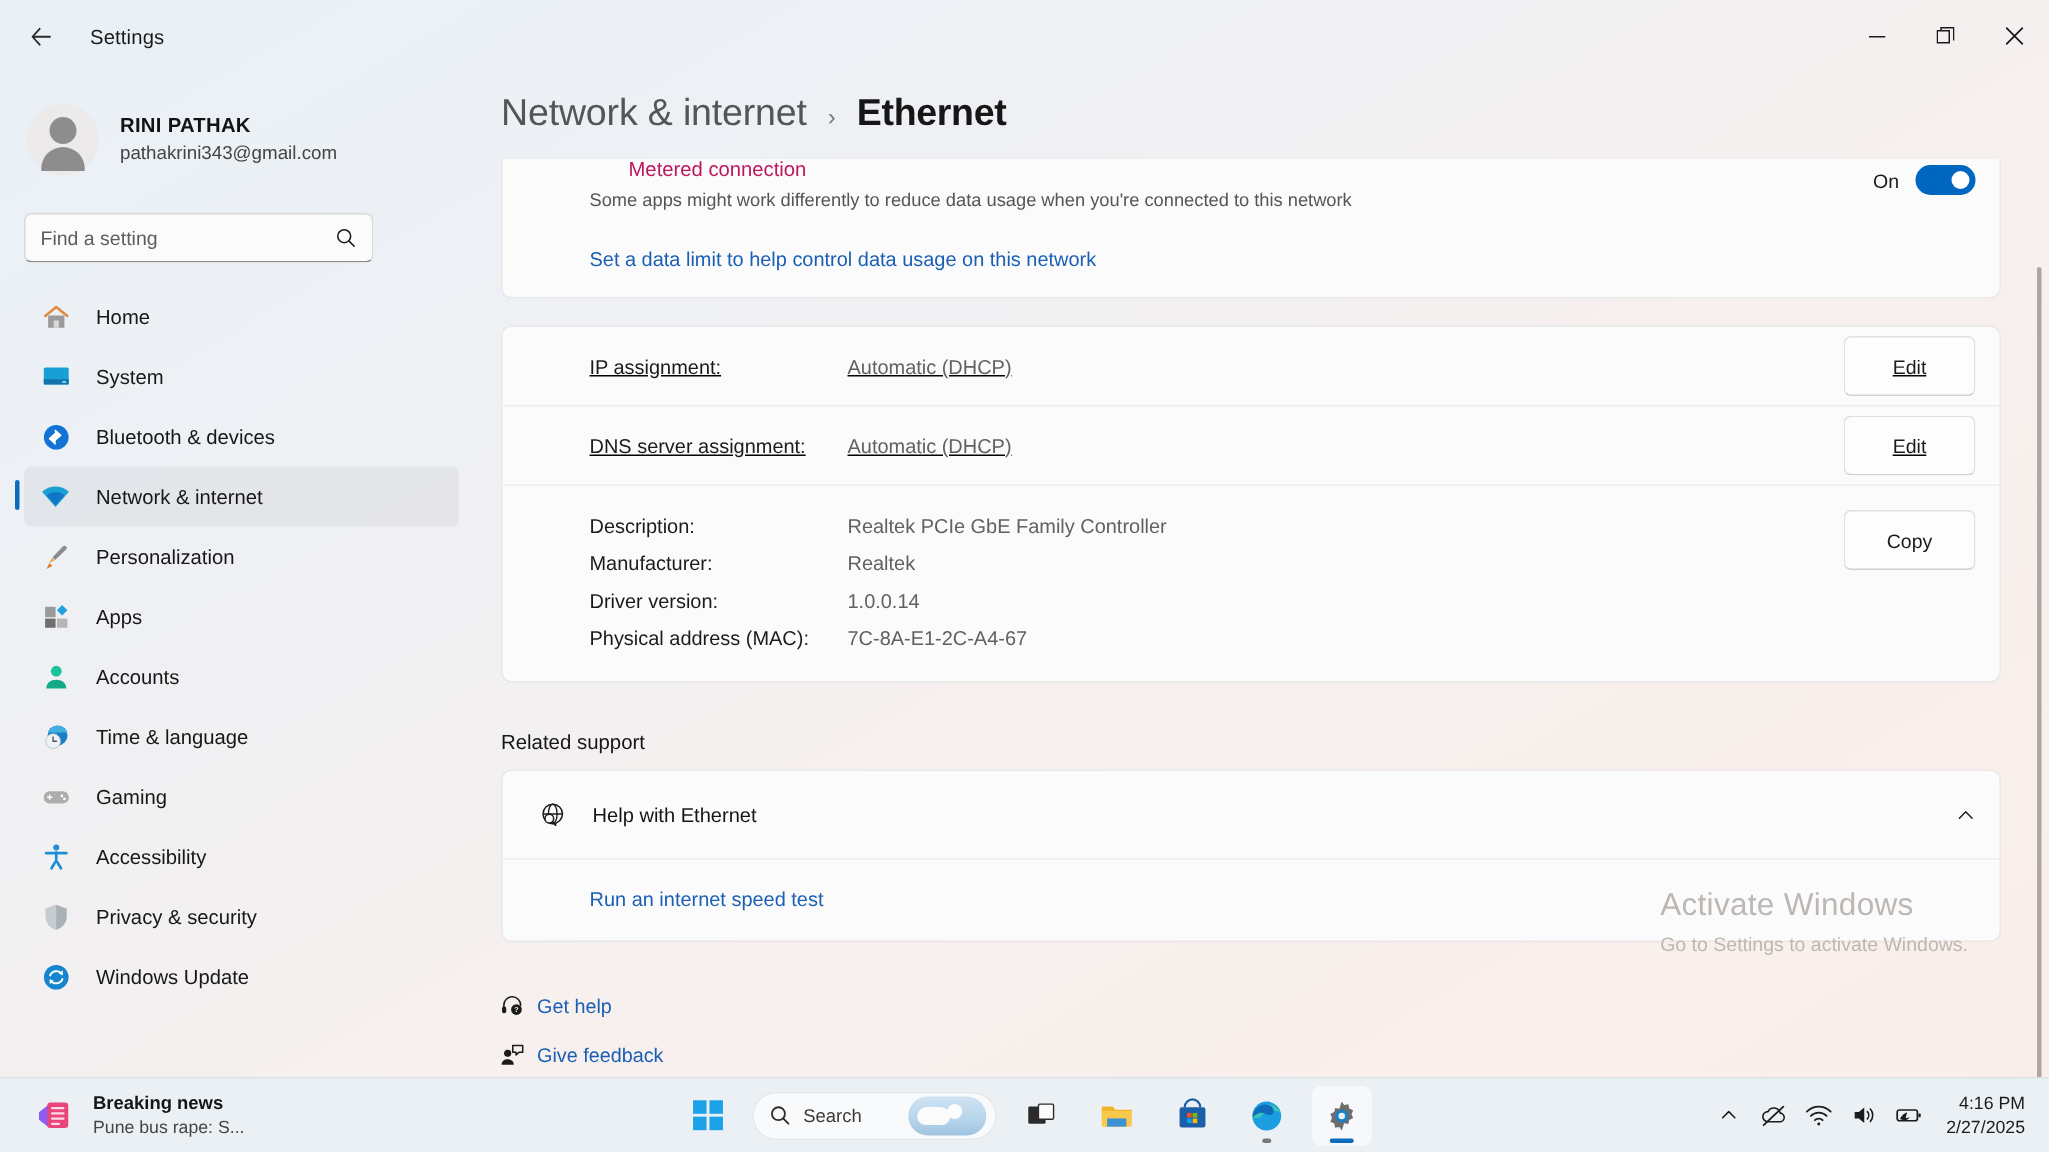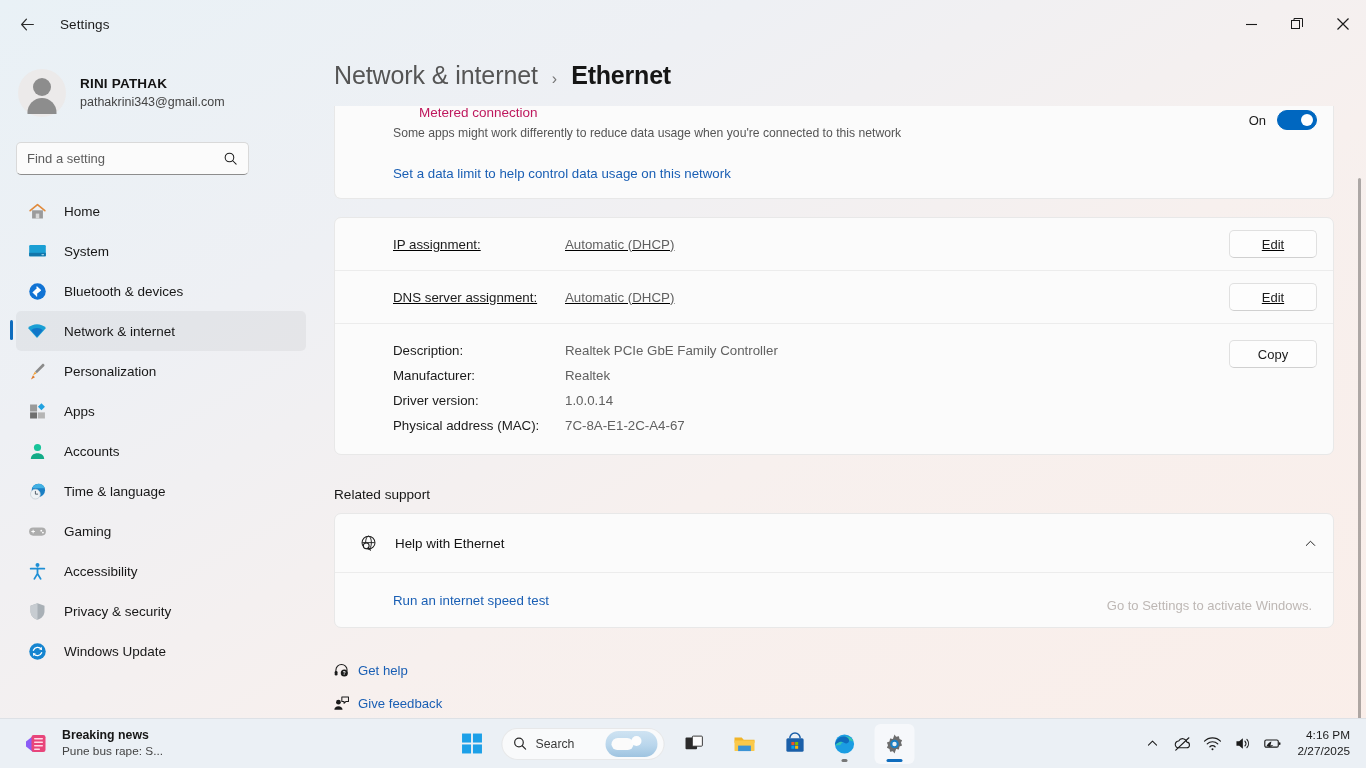--- a/index.html
+++ b/index.html
@@ -128,21 +128,21 @@
   .link { color: #1a5fb4; font-size: 13.3px; text-decoration: none; }
 
   .divider { height: 1px; background: #ececec; }
 
   .info-row {
     display: flex; align-items: center; min-height: 52px; padding: 0 16px 0 58px; text-decoration: underline;
   }
   .info-label { font-size: 13.3px; color: #1b1b1b; width: 172px; flex: 0 0 172px; }
   .info-value { font-size: 13.3px; color: #616161; }
   .btn {
-    margin-left: auto; min-width: 88px; height: 28px; padding: 0 14px;
+    margin-left: auto; min-width: 88px; height: 40px; padding: 0 14px;
     background: #fdfdfd; border: 1px solid #e0e0e0; border-bottom-color: #d0d0d0;
     border-radius: 5px; font-family: inherit; font-size: 13px; color: #1b1b1b;
   }
 
   .details-block { display: flex; padding: 14px 16px 16px 58px; }
   .details-lines { flex: 1; }
   .det-line { display: flex; align-items: center; height: 25px; }
   .det-label { font-size: 13.3px; color: #1b1b1b; width: 172px; flex: 0 0 172px; }
   .det-value { font-size: 13.3px; color: #616161; }
   .details-block .btn { margin-left: auto; align-self: flex-start; margin-top: 2px; }
@@ -543,20 +543,21 @@
           <span class="flink-lbl">Give feedback</span>
         </div>
       </div>
 
     </div>
 
     <div class="scrollbar"></div>
   </div>
 
   <div class="watermark">
+    <div class="wm-title">Activate Windows</div>
     <div class="wm-sub">Go to Settings to activate Windows.</div>
   </div>
 
   <div class="taskbar">
 
     <div class="news-widget">
       <svg width="28" height="28" viewBox="0 0 28 28">
         <path d="M4 11.5L11 6v16l-7-5.5z" fill="#8b5cf6"></path>
         <rect x="9.5" y="5" width="14" height="17" rx="2.2" fill="#e8457a"></rect>
         <rect x="12" y="8" width="9" height="1.5" rx=".7" fill="#ffd9e6"></rect>

